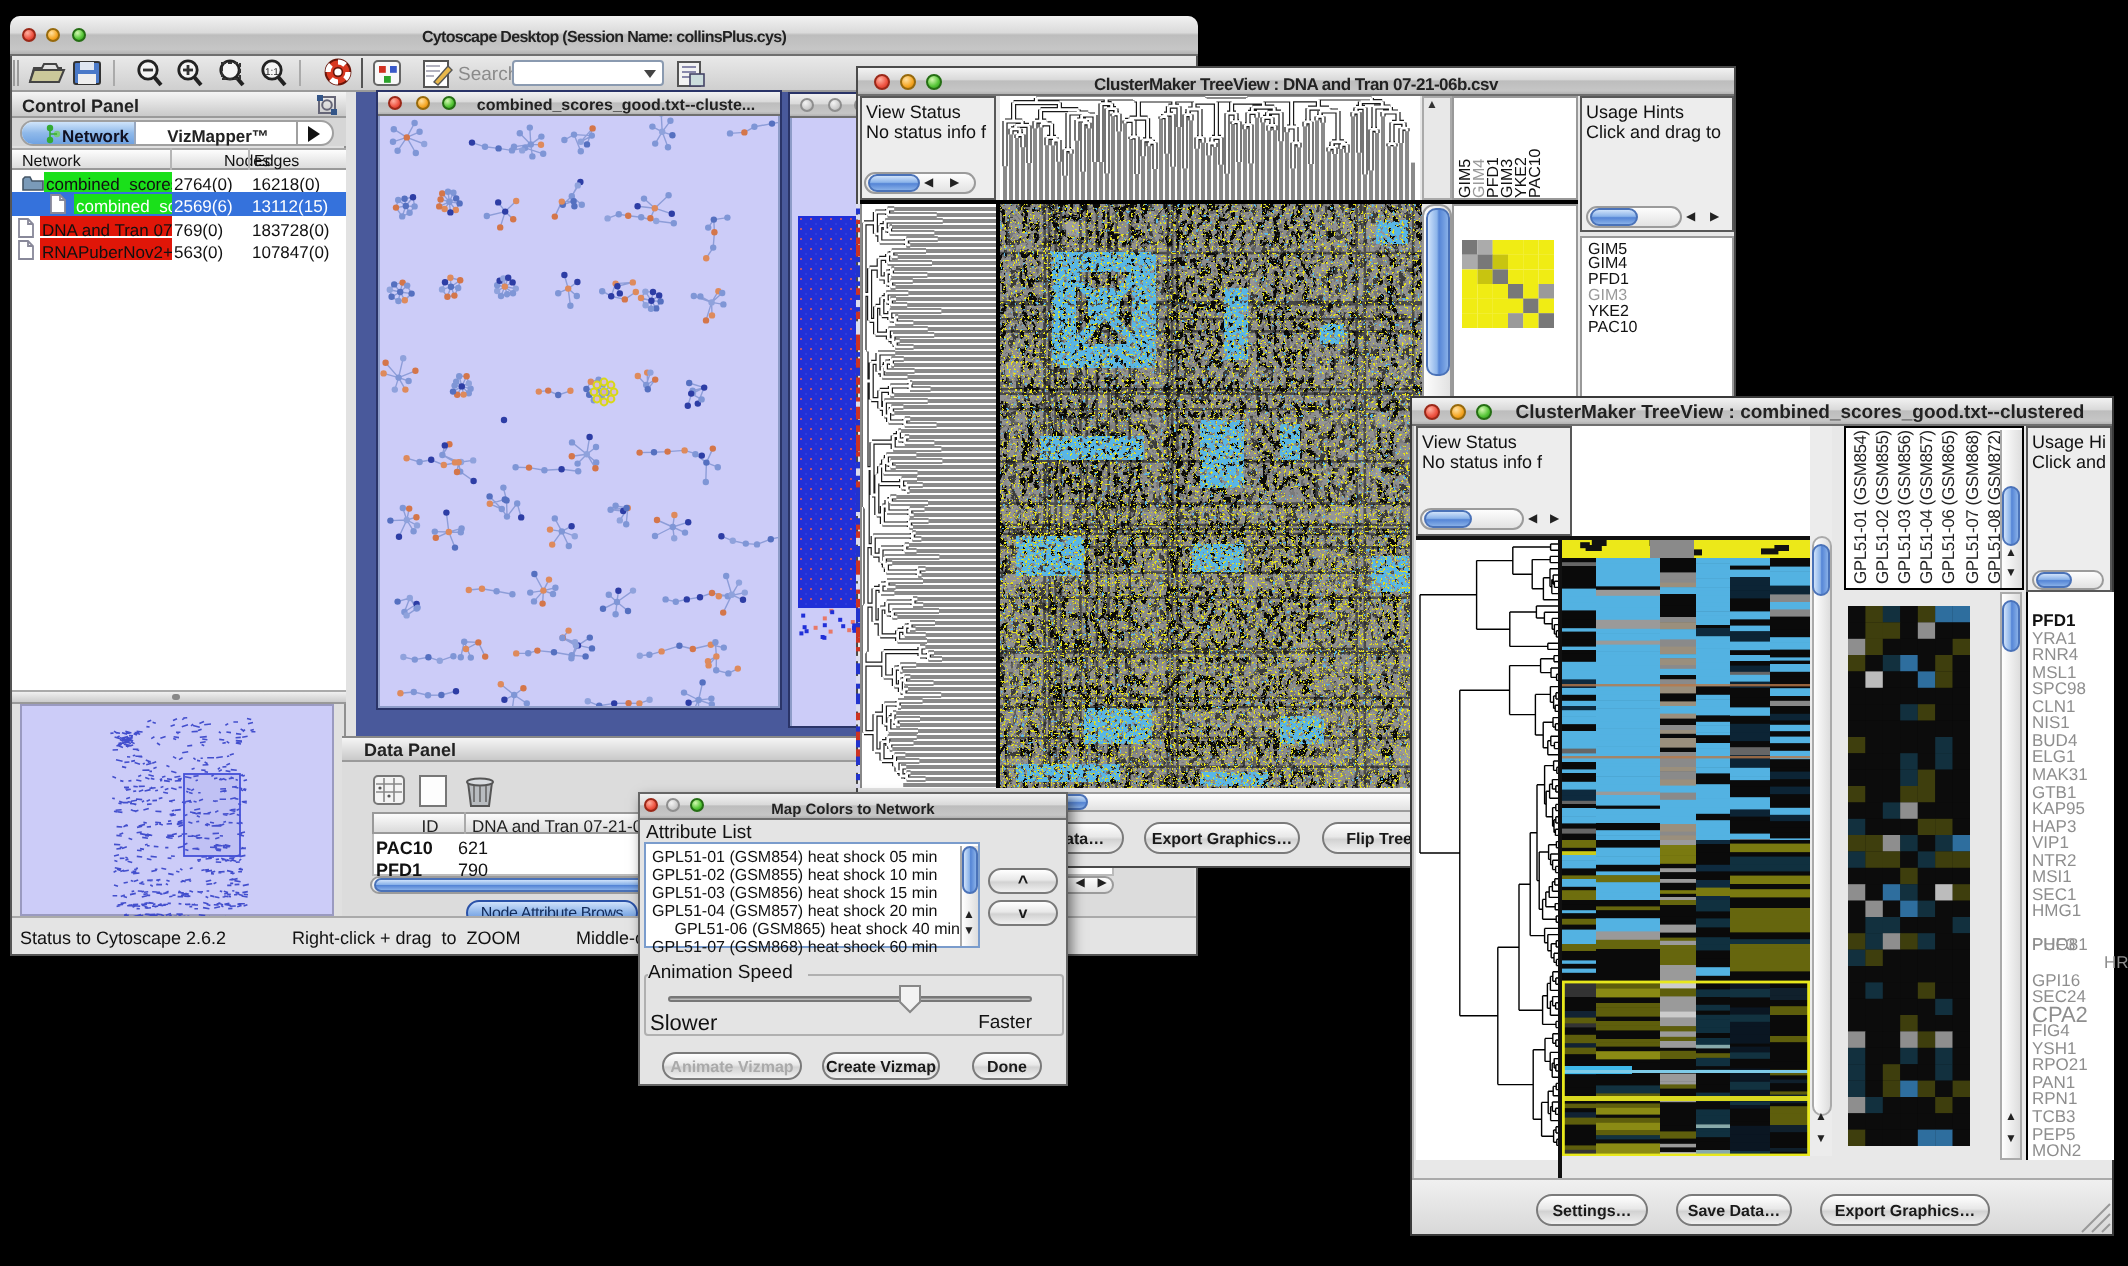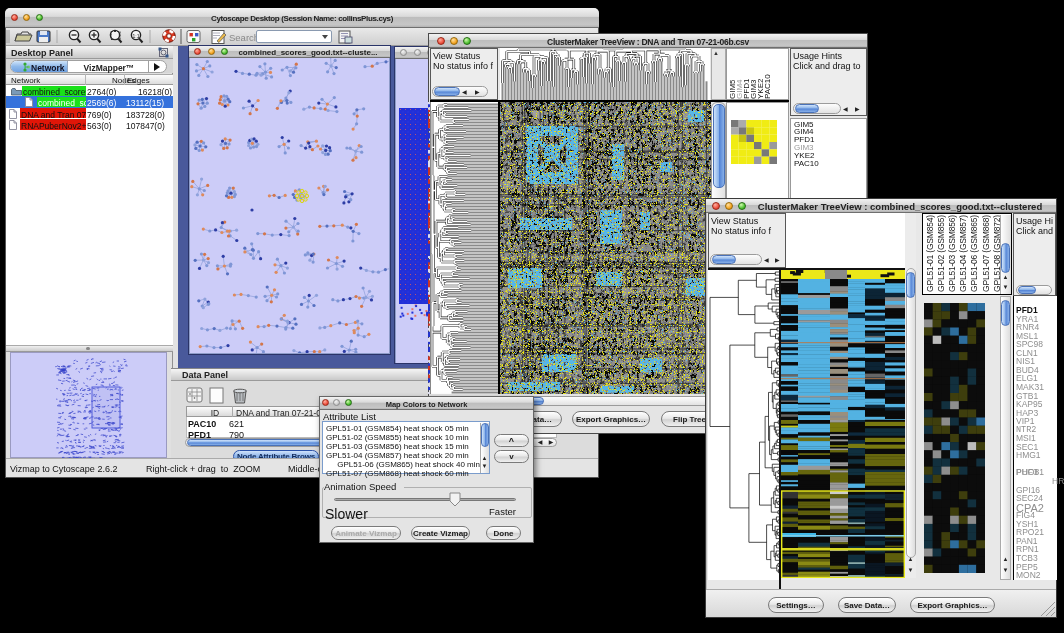--- a/index.html
+++ b/index.html
@@ -69,21 +69,21 @@
 <div class="a" style="left:229px;top:32px;width:40px;height:11px;font-size:9.5px;color:#8a8a8a;">Search:</div>
 <div class="a" style="left:256px;top:30px;width:76px;height:13px;background:#fff;border:1px solid #8a9ab0;border-radius:2px;"></div>
 <svg class="a" style="left:318px;top:30px;" width="40" height="14" viewBox="0 0 40 14">
     <path d="M4 5 L10 5 L7 9 Z" fill="#444"></path>
     <rect x="21" y="1" width="11" height="12" fill="#f2f2f2" stroke="#555"></rect>
     <path d="M23 3.5h7M23 6h7M23 8.5h7" stroke="#88a" stroke-width="0.9"></path>
     <rect x="27" y="7" width="7" height="6" fill="#cdd" stroke="#446" stroke-width="0.8"></rect>
   </svg>
 <div class="a" style="left:6px;top:46px;width:167px;height:412px;background:#e0e0e0;border-right:1px solid #909090;"></div>
 <div class="a" style="left:6px;top:46px;width:167px;height:13px;background:linear-gradient(#f5f5f5,#c9c9c9);border-bottom:1px solid #9a9a9a;"></div>
-<div class="a" style="left:11px;top:48px;width:100px;height:10px;font-size:9px;color:#222;font-weight:bold;">Desktop Panel</div>
+<div class="a" style="left:11px;top:48px;width:100px;height:10px;font-size:9px;color:#222;font-weight:bold;">Control Panel</div>
 <svg class="a" style="left:158px;top:47px" width="11" height="11" viewBox="0 0 11 11">
     <rect x="1.5" y="1.5" width="8" height="8" fill="none" stroke="#667" stroke-width="1"></rect>
     <circle cx="5.5" cy="5.5" r="2.4" fill="none" stroke="#667" stroke-width="1"></circle>
     <rect x="0.5" y="0.5" width="3" height="3" fill="#358"></rect>
     <rect x="7.5" y="7.5" width="3" height="3" fill="#358"></rect>
   </svg>
 <div class="a" style="left:6px;top:59px;width:167px;height:14px;background:#d6d6d6;"></div>
 <div class="a" style="left:10px;top:60px;width:157px;height:13px;background:#fff;border:1px solid #a0a0a0;border-radius:7px;"></div>
 <div class="a" style="left:11px;top:61px;width:57px;height:11px;background:linear-gradient(#cfe4fa,#8fb9ea 50%,#6fa2e2);border-radius:6px 0 0 6px;border-right:1px solid #98a8c0;"></div>
 <svg class="a" style="left:22px;top:62px" width="9" height="10" viewBox="0 0 9 10">
@@ -103,21 +103,21 @@
 <div class="a" style="left:127px;top:75.5px;width:40px;height:9px;font-size:8px;color:#111;">Edges</div>
 <div class="a" style="left:85px;top:74px;width:1px;height:11px;background:#b5b5b5;"></div>
 <div class="a" style="left:124px;top:74px;width:1px;height:11px;background:#b5b5b5;"></div>
 <div class="a" style="left:6px;top:85px;width:167px;height:260px;background:#fff;"></div>
 <svg class="a" style="left:11px;top:86.5px" width="11" height="9" viewBox="0 0 11 9">
     <path d="M0.5 2.5 L0.5 8 L10.5 8 L10.5 3.5 L5 3.5 L4 1.5 L1.5 1.5 Z" fill="#7a9ab8" stroke="#456" stroke-width="0.8"></path>
   </svg>
 <div class="a" style="left:22px;top:85.5px;width:64px;height:10.3px;background:#1ae01a;"></div>
 <div class="a" style="left:23px;top:87px;width:63px;height:9px;font-size:8.5px;color:#111;overflow:hidden;white-space:nowrap;">combined_scores</div>
 <div class="a" style="left:87px;top:87px;width:38px;height:9px;font-size:8.5px;color:#111;">2764(0)</div>
-<div class="a" style="left:126px;top:87px;width:46px;height:9px;font-size:8.5px;color:#111;text-align:right;">16218(0)</div>
+<div class="a" style="left:126px;top:87px;width:46px;height:9px;font-size:8.5px;color:#111;">16218(0)</div>
 <div class="a" style="left:6px;top:96.3px;width:167px;height:11.3px;background:#3572dc;"></div>
 <svg class="a" style="left:25px;top:97.3px" width="8" height="10" viewBox="0 0 8 10">
     <path d="M0.5 0.5 L5 0.5 L7.5 3 L7.5 9.5 L0.5 9.5 Z" fill="#fff" stroke="#889" stroke-width="0.9"></path>
     <path d="M5 0.5 L5 3 L7.5 3" fill="none" stroke="#889" stroke-width="0.9"></path>
   </svg>
 <div class="a" style="left:37px;top:96.8px;width:49px;height:10.3px;background:#1ae01a;"></div>
 <div class="a" style="left:38px;top:98.3px;width:48px;height:9px;font-size:8.5px;color:#fff;overflow:hidden;white-space:nowrap;">combined_sco</div>
 <div class="a" style="left:87px;top:98.3px;width:38px;height:9px;font-size:8.5px;color:#fff;">2569(6)</div>
 <div class="a" style="left:126px;top:98.3px;width:46px;height:9px;font-size:8.5px;color:#fff;">13112(15)</div>
 <svg class="a" style="left:9px;top:108.6px" width="8" height="10" viewBox="0 0 8 10">
@@ -632,23 +632,23 @@
 <div class="a" style="left:232px;top:406px;width:1px;height:11px;background:#aaa;"></div>
 <div class="a" style="left:186px;top:417px;width:371px;height:21px;background:#fff;border:1px solid #bbb;border-top:none;"></div>
 <div class="a" style="left:188px;top:419px;width:40px;height:9px;font-size:9px;font-weight:bold;color:#111;">PAC10</div>
 <div class="a" style="left:229px;top:419px;width:40px;height:9px;font-size:9px;color:#111;">621</div>
 <div class="a" style="left:188px;top:430px;width:40px;height:9px;font-size:9px;font-weight:bold;color:#111;">PFD1</div>
 <div class="a" style="left:229px;top:430px;width:40px;height:9px;font-size:9px;color:#111;">790</div>
 <div class="a sbtrack" style="left:185px;top:438px;width:372px;height:9px;"></div>
 <div class="a sbthumb" style="left:187px;top:439px;width:236px;height:7px;"></div>
 <div class="a arr" style="left:535px;top:438.5px;width:10px;height:8px;text-align:center;">◀</div>
 <div class="a arr" style="left:546px;top:438.5px;width:10px;height:8px;text-align:center;">▶</div>
-<div class="a btn" style="left:233px;top:450px;width:86px;height:13px;background:linear-gradient(#cfe2fa,#8cb4ea 50%,#5585d6);border:1.5px solid #2a52a8;border-radius:7px;font-size:8px;letter-spacing:-0.2px;font-weight:bold;color:#102a5a;line-height:11px;overflow:hidden;">Node Attribute Brows</div>
+<div class="a btn" style="left:233px;top:450px;width:86px;height:13px;background:linear-gradient(#cfe2fa,#8cb4ea 50%,#5585d6);border:1.5px solid #2a52a8;border-radius:7px;font-size:8px;letter-spacing:-0.2px;font-weight:normal;color:#102a5a;line-height:11px;overflow:hidden;">Node Attribute Brows</div>
 <div class="a" style="left:6px;top:458px;width:592px;height:19px;background:#e4e4e4;border-top:1px solid #aaa;"></div>
-<div class="a" style="left:10px;top:464px;width:200px;height:12px;font-size:9px;color:#111;">Vizmap to Cytoscape 2.6.2</div>
+<div class="a" style="left:10px;top:464px;width:200px;height:12px;font-size:9px;color:#111;">Status to Cytoscape 2.6.2</div>
 <div class="a" style="left:146px;top:464px;width:200px;height:12px;font-size:9px;color:#111;">Right-click + drag&nbsp; to&nbsp; ZOOM</div>
 <div class="a" style="left:288px;top:464px;width:60px;height:12px;font-size:9px;color:#111;">Middle-c</div>
 <div class="a" style="left:428px;top:33px;width:440px;height:401px;background:#e8e8e8;border:1px solid #4a4a4a;"></div>
 <div class="a tb" style="left:429px;top:34px;width:438px;height:14px;"></div>
 <div class="a lt lr" style="left:437px;top:37px;width:8px;height:8px;"></div>
 <div class="a lt lo" style="left:450px;top:37px;width:8px;height:8px;"></div>
 <div class="a lt lg" style="left:463px;top:37px;width:8px;height:8px;"></div>
 <div class="a ti" style="left:429px;top:36px;width:438px;height:12px;font-size:8.5px;letter-spacing:-0.25px;line-height:12px;">ClusterMaker TreeView : DNA and Tran 07-21-06b.csv</div>
 <div class="a pnl" style="left:430px;top:48px;width:68px;height:52px;"></div>
 <div class="a" style="left:433px;top:51px;width:64px;height:10px;font-size:9px;color:#111;overflow:hidden;white-space:nowrap;">View Status</div>
@@ -2036,21 +2036,21 @@
 <div class="a" style="left:1016px;top:339.2px;font-size:8.5px;color:#8e8e8e;">SPC98</div>
 <div class="a" style="left:1016px;top:347.75px;font-size:8.5px;color:#8e8e8e;">CLN1</div>
 <div class="a" style="left:1016px;top:356.3px;font-size:8.5px;color:#8e8e8e;">NIS1</div>
 <div class="a" style="left:1016px;top:364.85px;font-size:8.5px;color:#8e8e8e;">BUD4</div>
 <div class="a" style="left:1016px;top:373.4px;font-size:8.5px;color:#8e8e8e;">ELG1</div>
 <div class="a" style="left:1016px;top:381.95px;font-size:8.5px;color:#8e8e8e;">MAK31</div>
 <div class="a" style="left:1016px;top:390.5px;font-size:8.5px;color:#8e8e8e;">GTB1</div>
 <div class="a" style="left:1016px;top:399.05px;font-size:8.5px;color:#8e8e8e;">KAP95</div>
 <div class="a" style="left:1016px;top:407.6px;font-size:8.5px;color:#8e8e8e;">HAP3</div>
 <div class="a" style="left:1016px;top:416.15px;font-size:8.5px;color:#8e8e8e;">VIP1</div>
-<div class="a" style="left:1016px;top:424.7px;font-size:8.5px;color:#8e8e8e;font-family:Liberation Mono, monospace;">NTR2</div>
+<div class="a" style="left:1016px;top:424.7px;font-size:8.5px;color:#8e8e8e;">NTR2</div>
 <div class="a" style="left:1016px;top:433.25px;font-size:8.5px;color:#8e8e8e;">MSI1</div>
 <div class="a" style="left:1016px;top:441.8px;font-size:8.5px;color:#8e8e8e;">SEC1</div>
 <div class="a" style="left:1016px;top:450.35px;font-size:8.5px;color:#8e8e8e;">HMG1</div>
 <div class="a" style="left:1016px;top:467px;font-size:8.5px;color:#8e8e8e;">PHO81</div>
 <div class="a" style="left:1016px;top:467.45px;font-size:8.5px;color:#8e8e8e;">PUF3</div>
 <div class="a" style="left:1016px;top:476px;font-size:8.5px;color:#8e8e8e;margin-left:36px;">HRD3</div>
 <div class="a" style="left:1016px;top:484.55px;font-size:8.5px;color:#8e8e8e;">GPI16</div>
 <div class="a" style="left:1016px;top:493.1px;font-size:8.5px;color:#8e8e8e;">SEC24</div>
 <div class="a" style="left:1016px;top:501.65px;font-size:11px;color:#8e8e8e;">CPA2</div>
 <div class="a" style="left:1016px;top:510.2px;font-size:8.5px;color:#8e8e8e;">FIG4</div>
@@ -2096,16 +2096,16 @@
 <div class="a arr" style="left:480.5px;top:455px;width:8px;height:8px;text-align:center;">▲</div>
 <div class="a arr" style="left:480.5px;top:463px;width:8px;height:8px;text-align:center;">▼</div>
 <div class="a btn" style="left:494px;top:434px;width:35px;height:13px;font-size:9px;line-height:13px;border-radius:7px;">^</div>
 <div class="a btn" style="left:494px;top:450px;width:35px;height:13px;font-size:8px;line-height:11px;border-radius:7px;">v</div>
 <div class="a" style="left:322px;top:487px;width:210px;height:31px;border:1px solid #b0b0b0;border-radius:2px;"></div>
 <div class="a" style="left:324px;top:481px;width:80px;height:10px;font-size:9.5px;color:#111;background:#e4e4e4;">Animation Speed</div>
 <div class="a" style="left:334px;top:498px;width:182px;height:3px;background:linear-gradient(#888,#ccc);border:1px solid #777;border-radius:2px;"></div>
 <svg class="a" style="left:448px;top:491px" width="14" height="16" viewBox="0 0 14 16">
     <path d="M2 2 h10 v8 l-5 5 l-5 -5 Z" fill="#f2f2f2" stroke="#888" stroke-width="1"></path>
   </svg>
-<div class="a" style="left:325px;top:506px;width:50px;height:10px;font-size:14px;color:#111;">Slower</div>
+<div class="a" style="left:325px;top:506px;width:50px;height:10px;font-size:11px;color:#111;">Slower</div>
 <div class="a" style="left:466px;top:506px;width:50px;height:10px;font-size:9.5px;color:#111;text-align:right;">Faster</div>
 <div class="a btn" style="left:331px;top:526px;width:70px;height:14px;font-size:8px;line-height:13px;color:#aaa;">Animate Vizmap</div>
 <div class="a btn" style="left:411px;top:526px;width:59px;height:14px;font-size:8px;line-height:13px;">Create Vizmap</div>
 <div class="a btn" style="left:486px;top:526px;width:35px;height:14px;font-size:8px;line-height:13px;">Done</div>
 </body></html>

